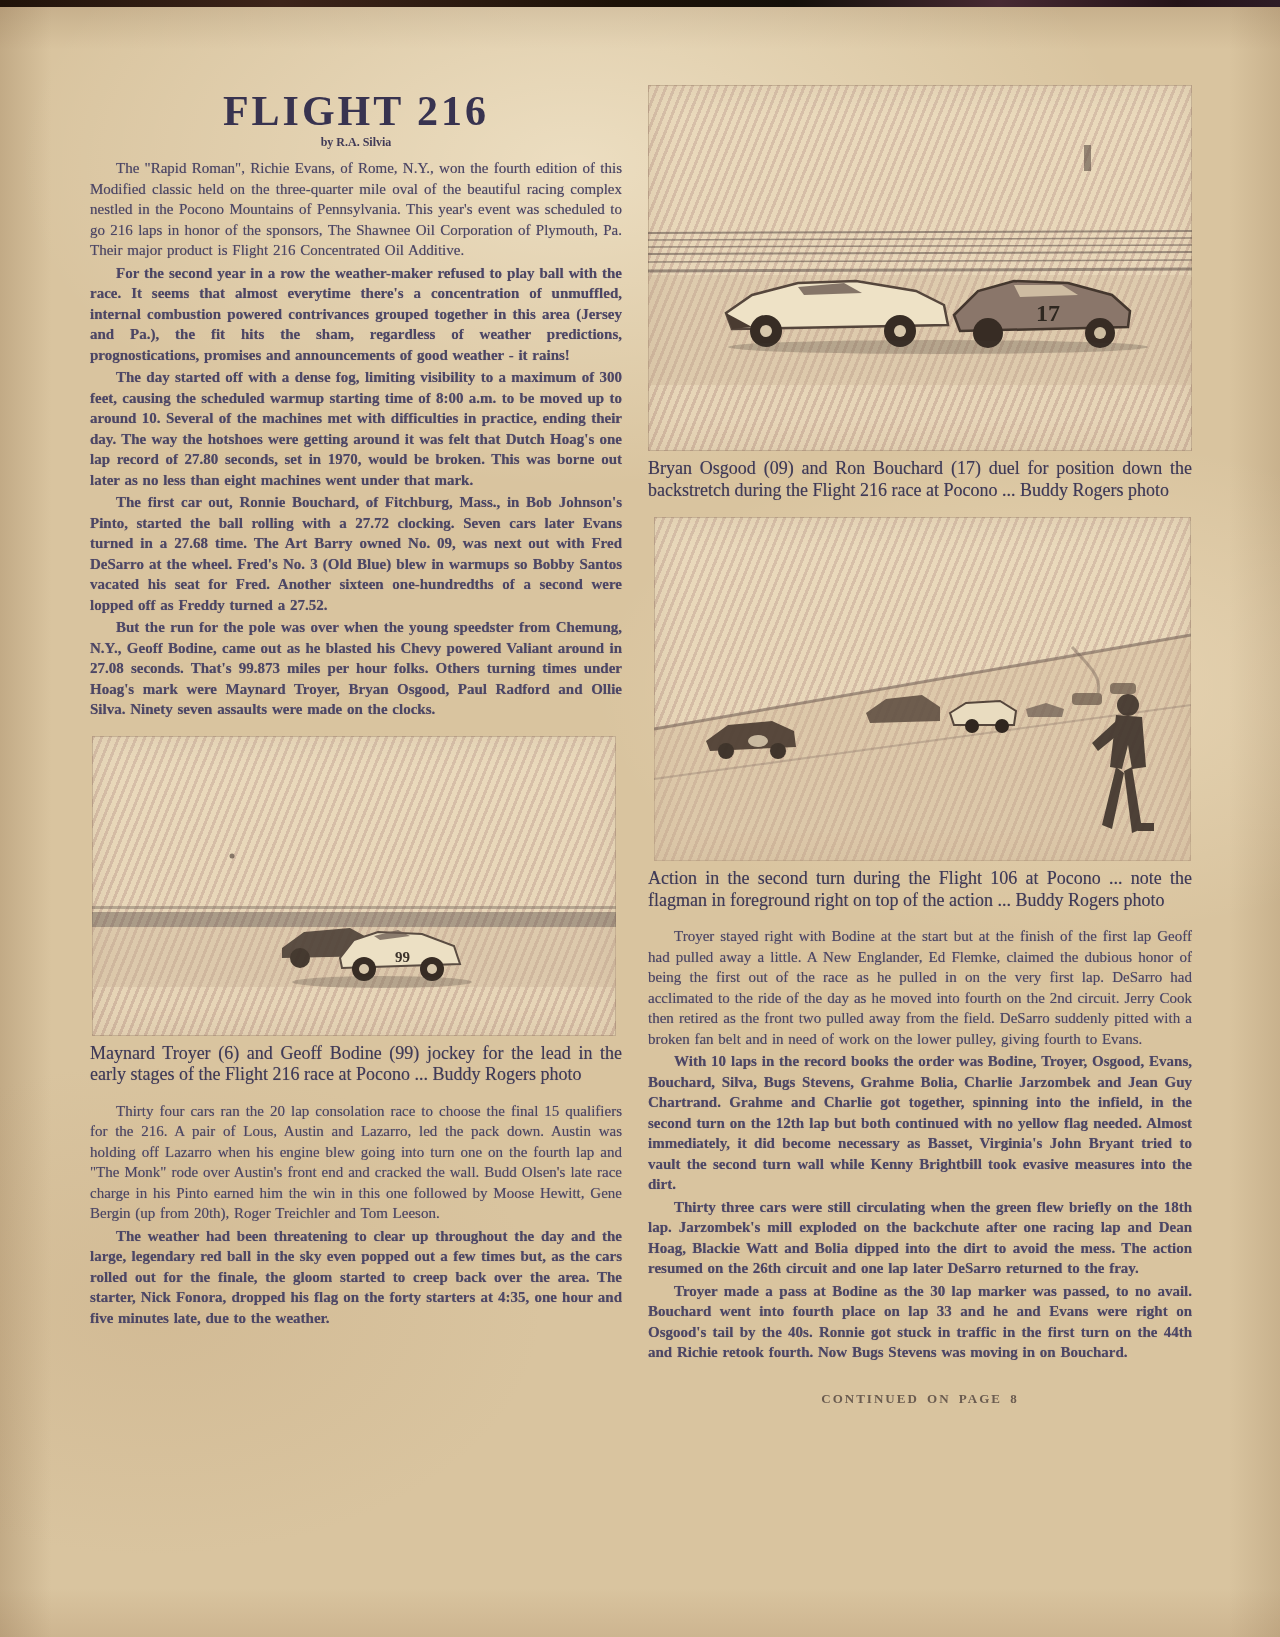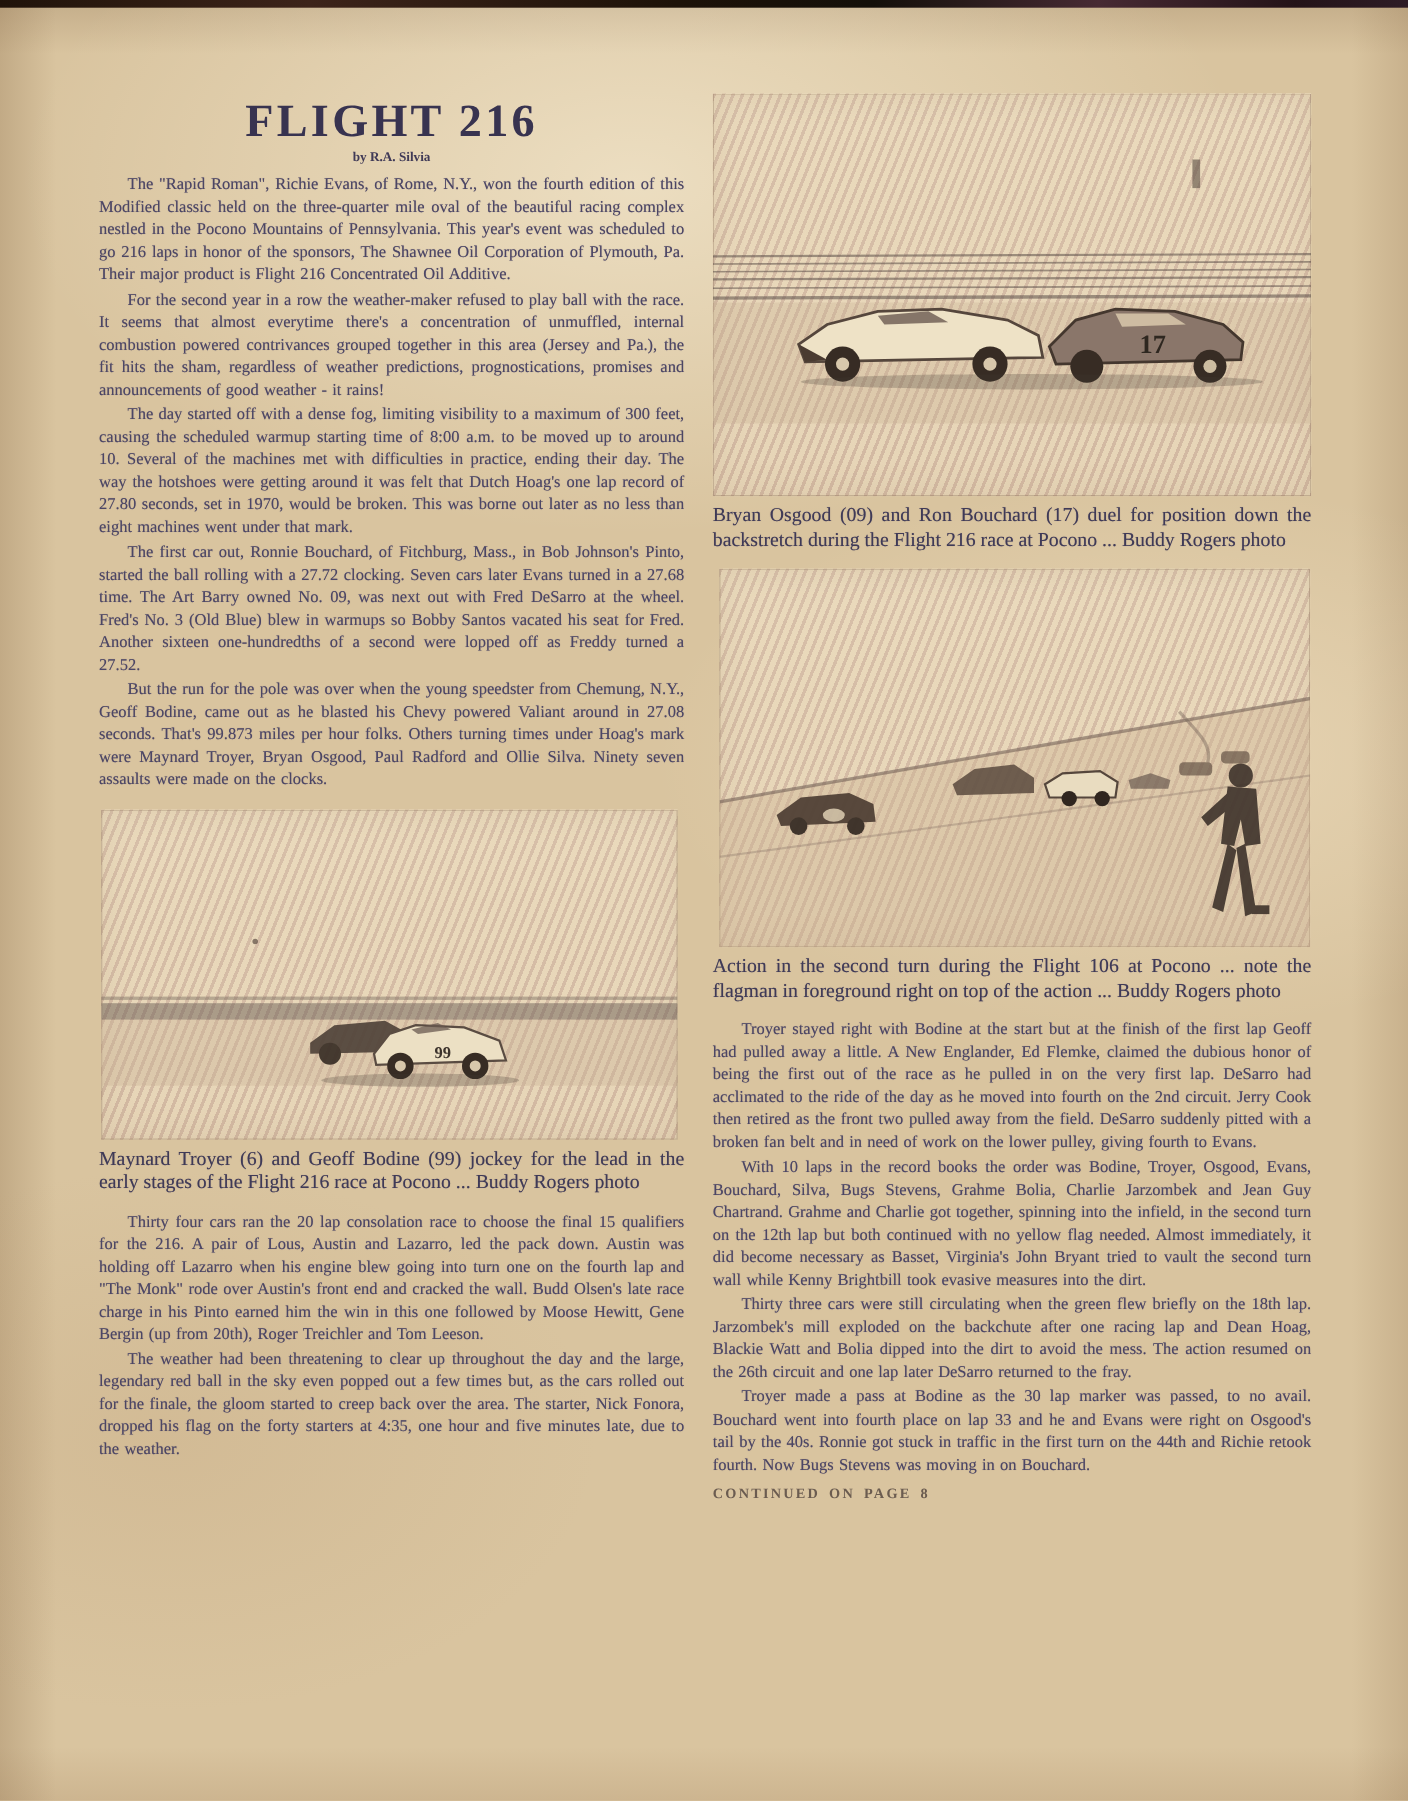--- a/index.html
+++ b/index.html
@@ -29,21 +29,21 @@
   }
   .byline{
     text-align:center;font-weight:bold;font-size:12px;line-height:20px;
     color:#403a57;margin:2px 0 6px 0;
   }
   .para{
     font-size:15px;line-height:20.5px;text-align:justify;text-indent:26px;
     margin:0;word-spacing:1px;
     text-shadow:0 0 0.7px rgba(76,70,101,0.55);
   }
-  .para + .para{margin-top:2px;}
+  .para + .para{margin-top:2px;font-weight:bold;}
   .gap-before{margin-top:15px;}
 
   .caption{
     font-weight:normal;font-size:18px;line-height:21.5px;text-align:justify;
     color:#3f3a57;margin:7px 0 0 0;
     text-shadow:0 0 0.7px rgba(63,58,87,0.5);
   }
 
   .photo{
     position:relative;overflow:hidden;
@@ -55,22 +55,22 @@
   .photo svg{display:block;width:100%;height:100%;}
   .photo-left{width:524px;height:300px;margin:16px 0 2px 2px;text-align:center;}
   .photo-right1{width:544px;height:366px;}
   .photo-right2{width:537px;height:344px;margin:16px 0 0 6px;}
 
   .footer-left{
     font-weight:bold;font-size:17px;color:#4a4160;margin-top:16px;
     letter-spacing:1px;
   }
   .footer-right{
-    text-align:left;font-weight:bold;font-size:13px;color:#6b5c50;
-    letter-spacing:2px;margin-top:8px;word-spacing:3px;
+    text-align:center;font-weight:bold;font-size:13px;color:#6b5c50;
+    letter-spacing:2px;margin-top:28px;word-spacing:3px;
   }
 </style>
 </head>
 <body>
 
 <div class="page">
   <div class="edge-top"></div>
 
   <div class="col col-left">
     <h1 class="title">FLIGHT 216</h1>

